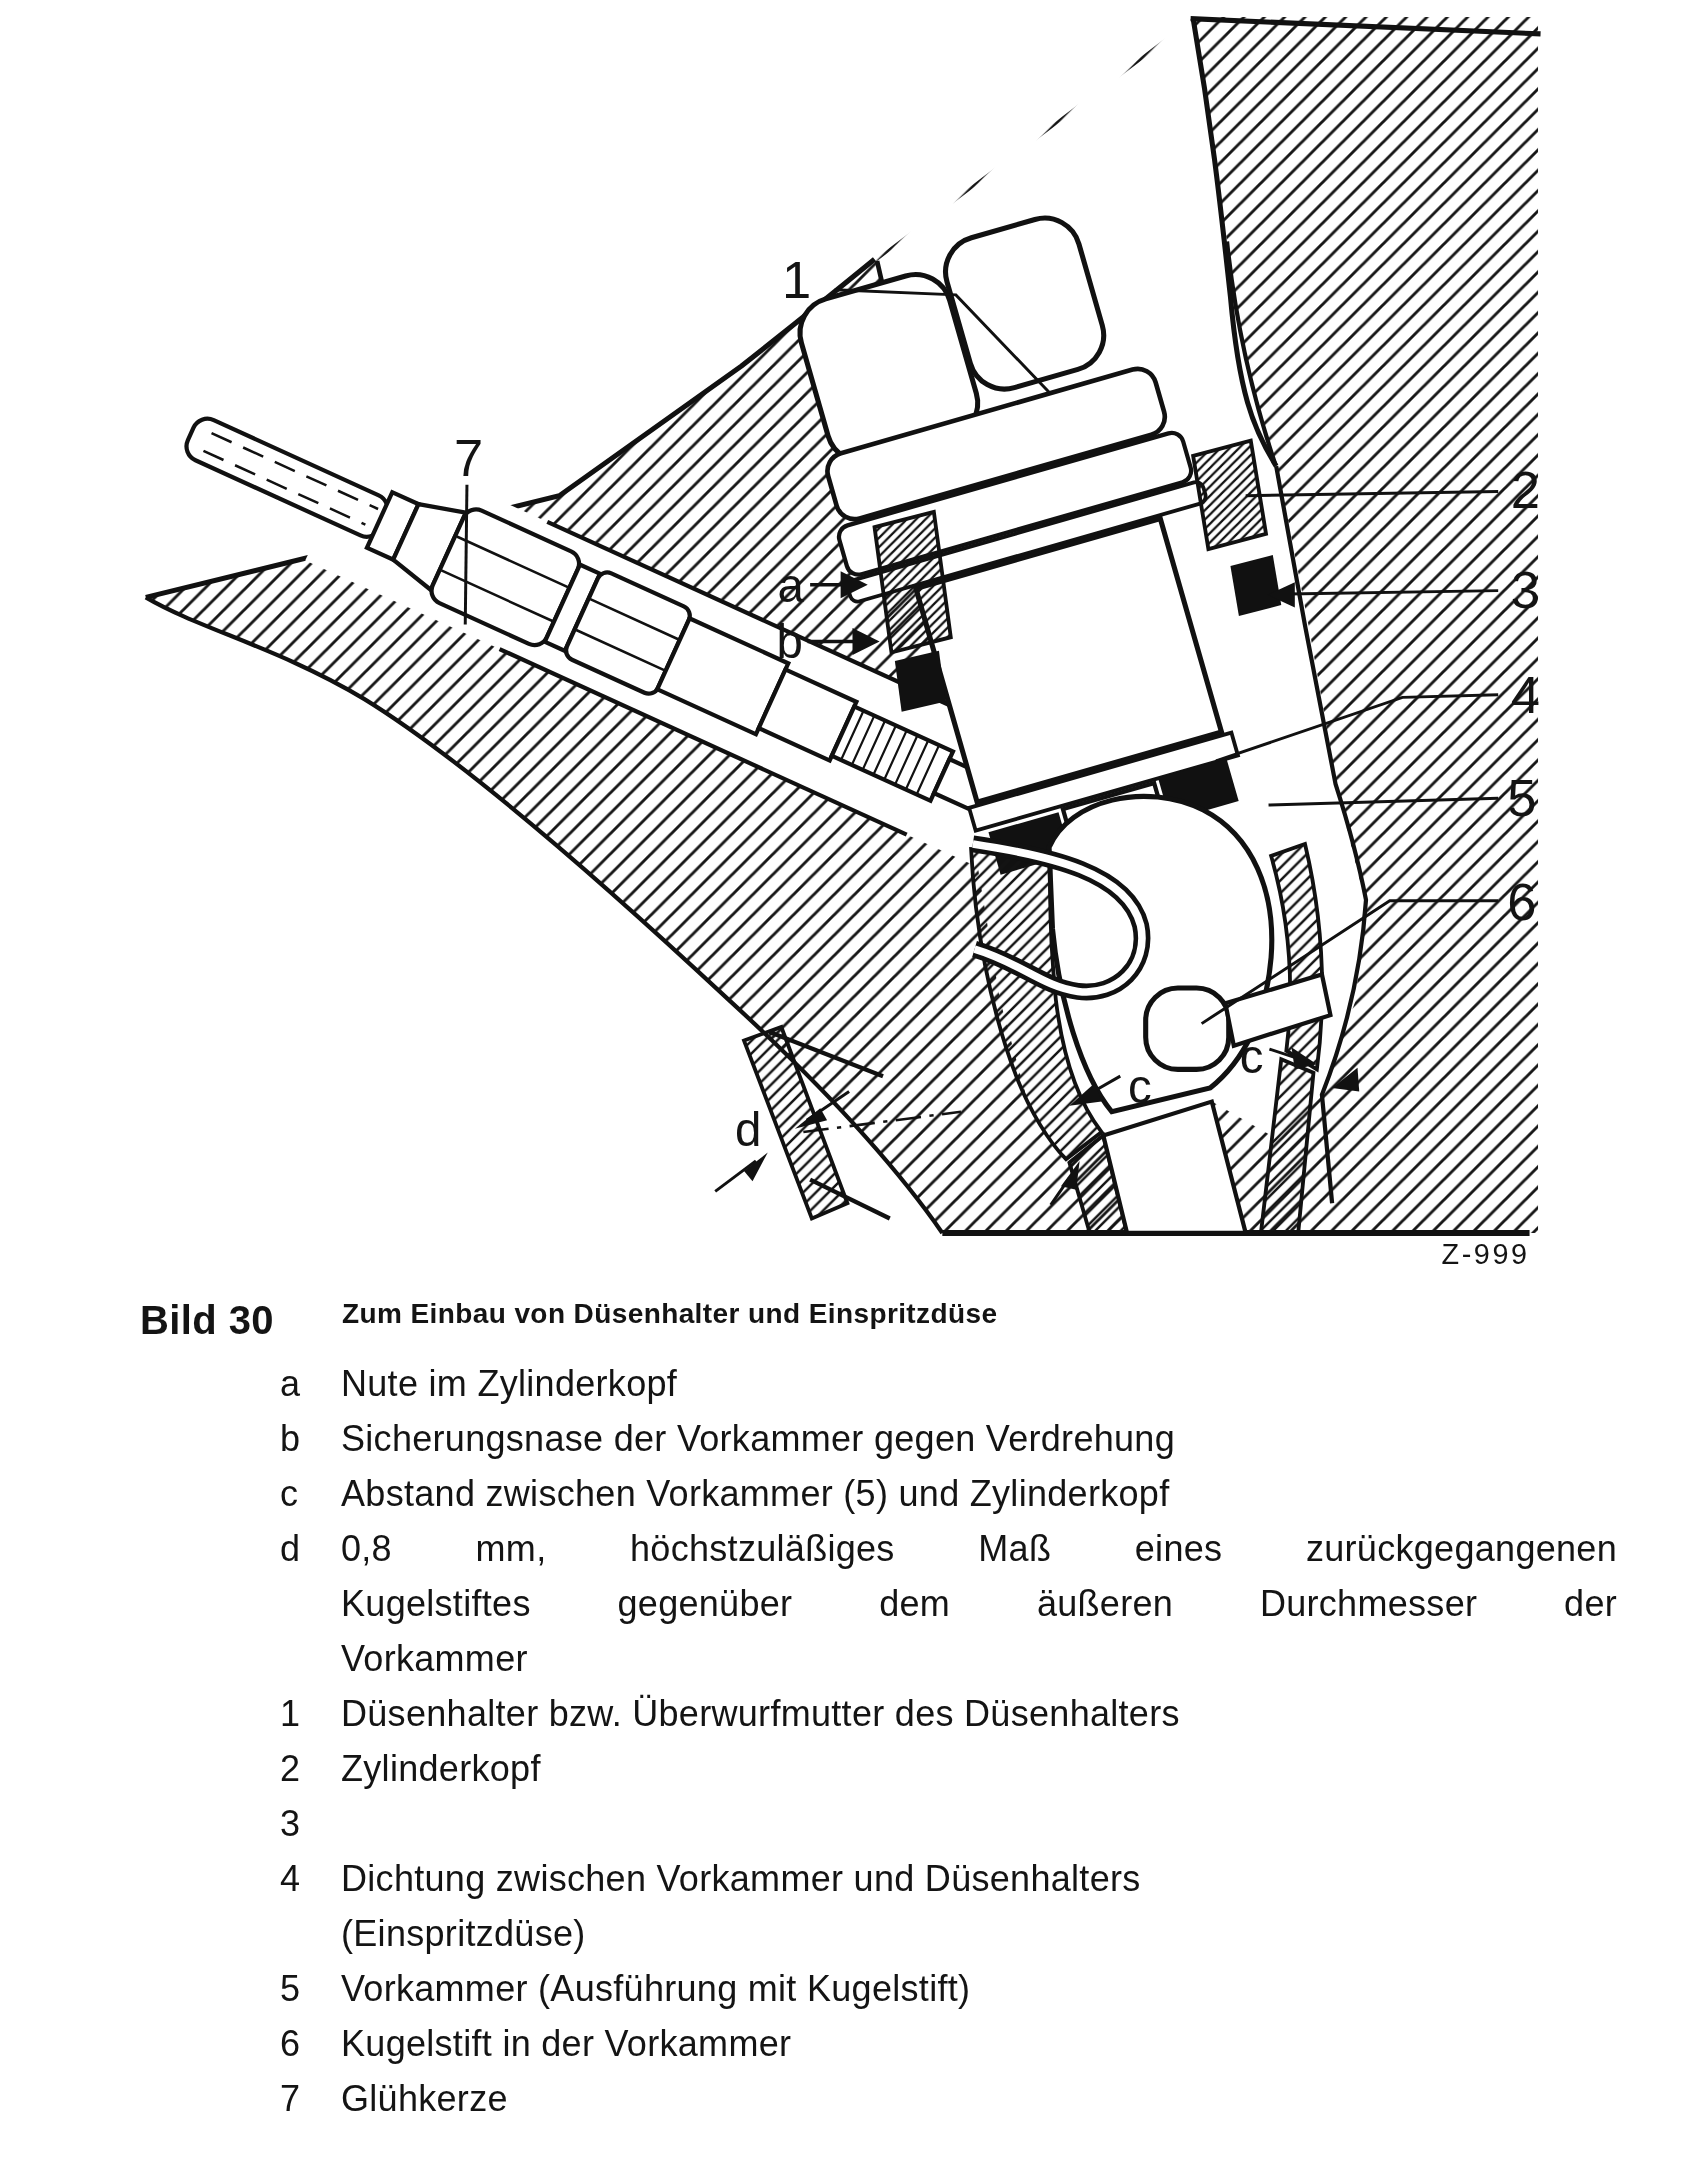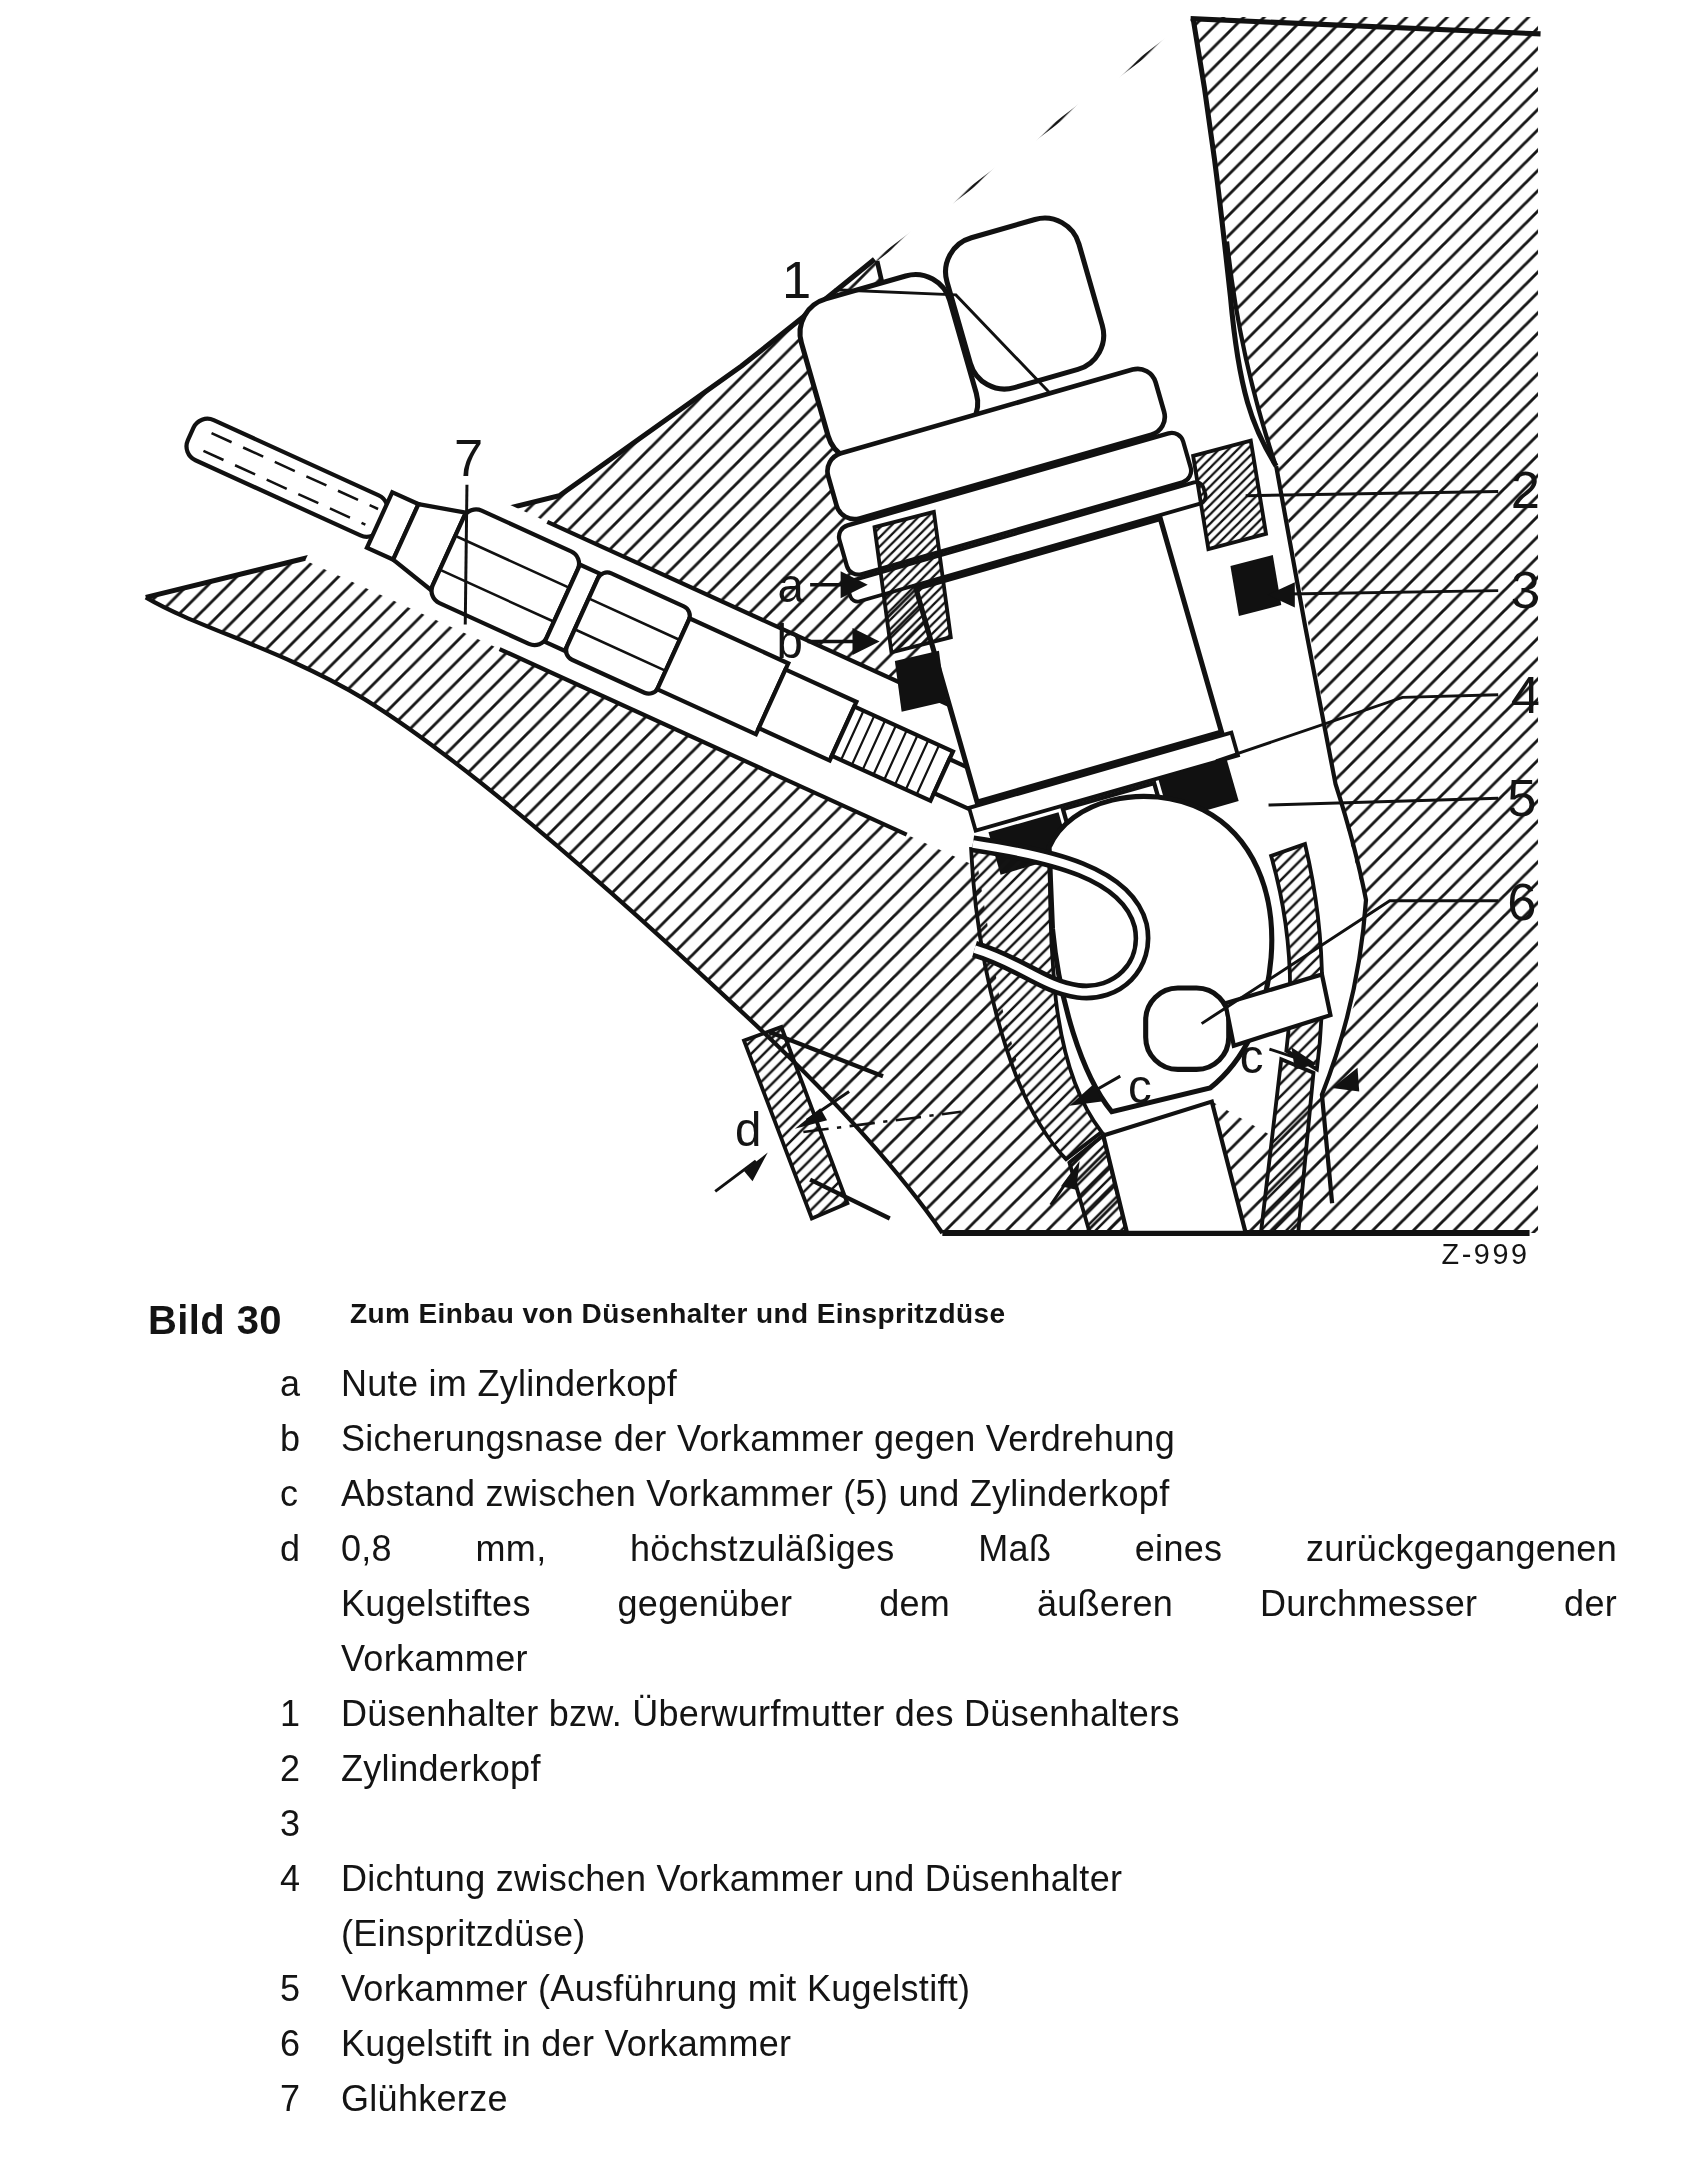--- a/index.html
+++ b/index.html
@@ -6,21 +6,21 @@
   .page{
     position:relative;width:1705px;height:2170px;background:#fff;overflow:hidden;
     font-family:"Liberation Sans", sans-serif;color:#141414;
   }
   .figure-wrap{position:absolute;left:0;top:0;width:1705px;height:1288px;}
   svg{display:block;}
   svg text{font-family:"Liberation Sans", sans-serif;fill:#141414;}
   .callout{font-size:62px;font-weight:400;}
   .callout-sm{font-size:56px;font-weight:400;}
   .plate{font-size:34px;letter-spacing:3px;font-weight:400;}
-  .caption{position:absolute;left:148px;top:1298px;display:flex;align-items:flex-start;}
+  .caption{position:absolute;left:140px;top:1298px;display:flex;align-items:flex-start;}
   .caption .cap-label{font-size:40px;font-weight:700;width:202px;letter-spacing:0.4px;}
   .caption .cap-title{font-size:28px;font-weight:700;letter-spacing:0.4px;white-space:nowrap;}
   .legend{position:absolute;left:280px;top:1356px;width:1356px;}
   .lrow{display:flex;height:55px;align-items:center;font-size:36px;letter-spacing:0.3px;}
   .lkey{width:61px;flex:0 0 61px;font-size:36px;}
   .ltxt{white-space:nowrap;}
   .ltxt.just{white-space:normal;width:1276px;text-align:justify;text-align-last:justify;}
 </style>
 </head>
 <body>
@@ -206,21 +206,21 @@
     </div>
     <div class="lrow">
       <span class="lkey">2</span>
       <span class="ltxt">Zylinderkopf</span>
     </div>
     <div class="lrow">
       <span class="lkey">3</span>
     </div>
     <div class="lrow">
       <span class="lkey">4</span>
-      <span class="ltxt">Dichtung zwischen Vorkammer und Düsenhalter</span>
+      <span class="ltxt">Dichtung zwischen Vorkammer und Düsenhalters</span>
     </div>
     <div class="lrow">
       <span class="lkey"></span>
       <span class="ltxt">(Einspritzdüse)</span>
     </div>
     <div class="lrow">
       <span class="lkey">5</span>
       <span class="ltxt">Vorkammer (Ausführung mit Kugelstift)</span>
     </div>
     <div class="lrow">

